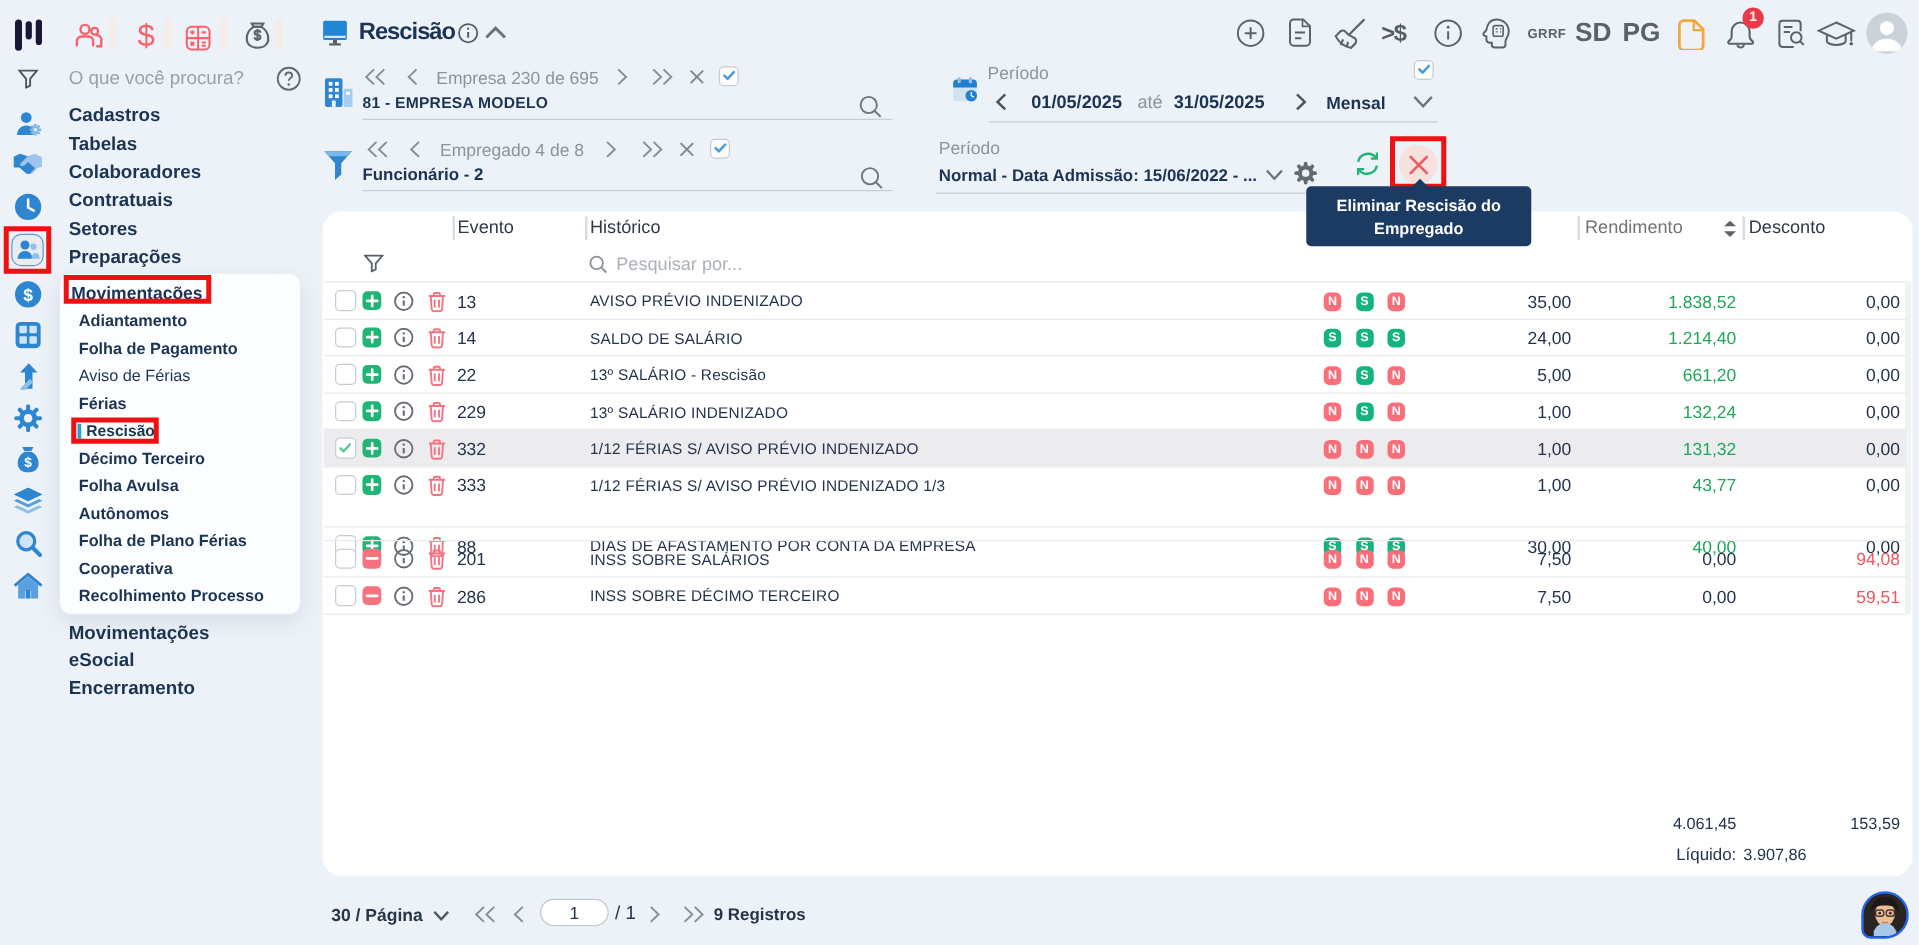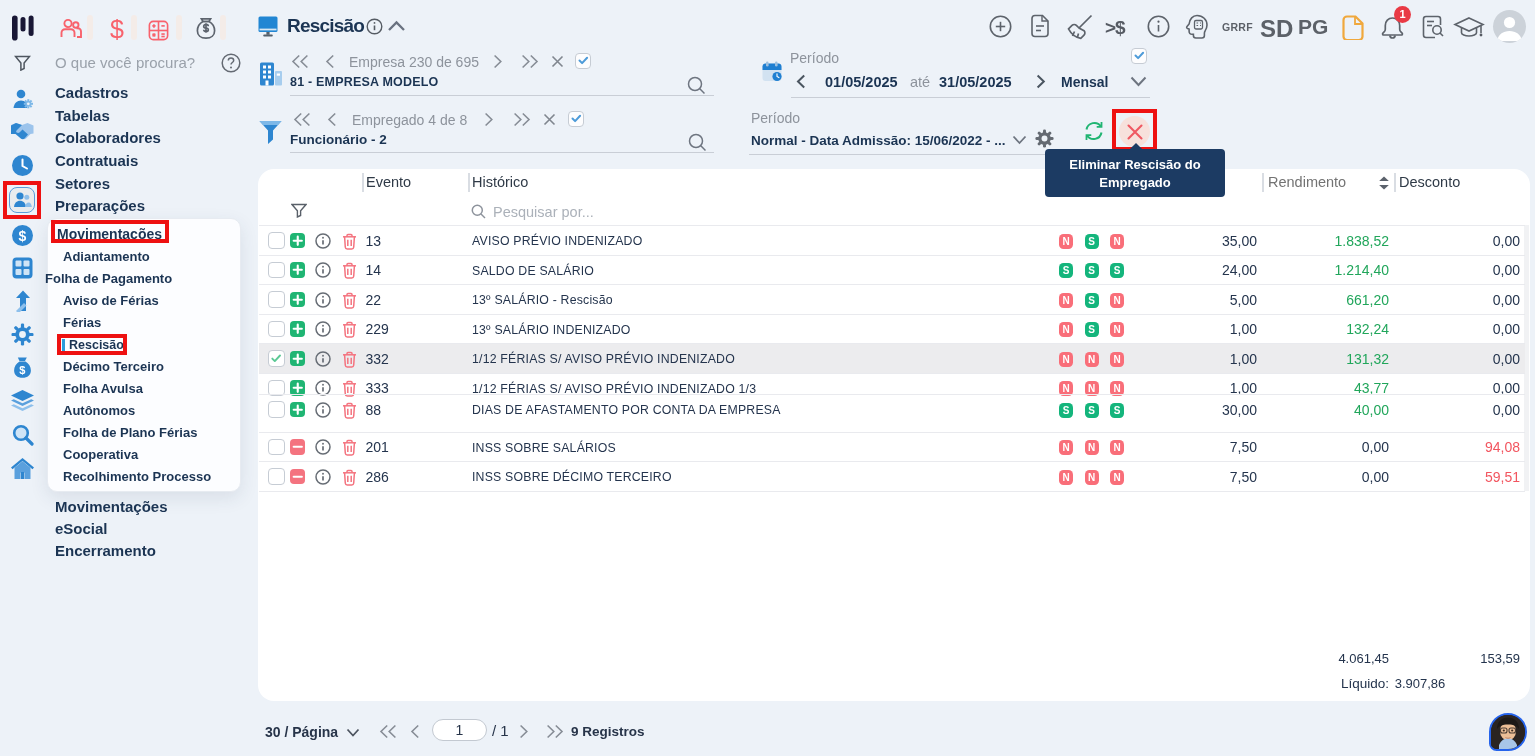--- a/index.html
+++ b/index.html
@@ -103,21 +103,21 @@
   <circle cx="11.5" cy="11.5" r="10.2"></circle>
   <line x1="11.5" y1="10" x2="11.5" y2="16.5"></line>
   <circle cx="11.5" cy="6.7" r="1.1" fill="#565b63" stroke="none"></circle>
 </svg>
 <svg class="a" style="left:1184px;top:13px" width="27" height="28" viewBox="0 0 27 28" fill="none" stroke="#5d636b" stroke-width="1.6">
   <path d="M13 2.5c5.8 0 10 4.2 10 9.6 0 2.1-.8 4-1.8 5.6-.6.9-.8 1.6-.8 2.5v2.3c0 1.4-1.1 2.5-2.5 2.5h-6c-1.4 0-2.5-1.1-2.5-2.5v-1.3H8c-1.9 0-2.9-1-2.9-2.9v-2.2l-1.6-.6c-.9-.4-1.1-1.3-.5-2l2.1-2.5C5.6 6 8.8 2.5 13 2.5z"></path>
   <rect x="10.5" y="7.5" width="8" height="8.5" rx="1.4" stroke-width="1.3"></rect>
   <path d="M12.5 10h1.6M16 10h1M12.5 12.5h1.6M16 12.5h1" stroke-width="1.1"></path>
 </svg>
 <div class="a" style="left:1222px;top:21px;color:#5c6168;font-size:10.5px;font-weight:700;letter-spacing:0.3px">GRRF</div>
-<div class="a" style="left:1260px;top:15px;color:#5c6168;font-size:24px;font-weight:700">SD</div>
+<div class="a" style="left:1260px;top:15px;color:#5c6168;font-size:21px;font-weight:700">SD</div>
 <div class="a" style="left:1298px;top:15px;color:#5c6168;font-size:21px;font-weight:700">PG</div>
 <svg class="a" style="left:1341px;top:14px" width="24" height="26" viewBox="0 0 24 26" fill="none" stroke="#f0a83c" stroke-width="2.2">
   <path d="M2.5 6c0-1.9 1.6-3.5 3.5-3.5h8.5l7 7v13c0 1.9-1.6 3.5-3.5 3.5H6c-1.9 0-3.5-1.6-3.5-3.5z"></path>
   <path d="M14 2.5V10h7.5" stroke-width="1.8"></path>
 </svg>
 <svg class="a" style="left:1380px;top:15px" width="25" height="26" viewBox="0 0 25 26" fill="none" stroke="#5d636b" stroke-width="1.7">
   <path d="M12.5 3c4.2 0 7.2 3.2 7.2 7.4v3.8c0 1 .4 2 1.2 2.7l1.2 1.2c.7.7.2 1.9-.8 1.9H3.7c-1 0-1.5-1.2-.8-1.9l1.2-1.2c.8-.7 1.2-1.7 1.2-2.7v-3.8C5.3 6.2 8.3 3 12.5 3z"></path>
   <path d="M9.8 20.5c.3 1.5 1.4 2.5 2.7 2.5s2.4-1 2.7-2.5"></path>
 </svg>
 <div class="a" style="left:1394px;top:6px;width:17px;height:17px;border-radius:50%;background:#e93a45;color:#fff;font-size:11px;font-weight:700;text-align:center;line-height:17px;z-index:5">1</div>
@@ -250,22 +250,22 @@
 <div class="a navy bold" style="left:55px;top:107px;font-size:15px">Tabelas</div>
 <div class="a navy bold" style="left:55px;top:129px;font-size:15px">Colaboradores</div>
 <div class="a navy bold" style="left:55px;top:152px;font-size:15px">Contratuais</div>
 <div class="a navy bold" style="left:55px;top:175px;font-size:15px">Setores</div>
 <div class="a navy bold" style="left:55px;top:197px;font-size:15px">Preparações</div>
 
 <div class="a" style="left:47px;top:218px;width:194px;height:274px;background:#fcfdff;border:1px solid #e7ebf1;border-radius:10px;box-shadow:0 6px 18px rgba(40,60,90,0.10)"></div>
 <div class="a navy bold" style="left:57px;top:226px;font-size:14px;z-index:2">Movimentações</div>
 <div class="redbox" style="left:51px;top:220px;width:118px;height:23px"></div>
 <div class="a navy" style="left:63px;top:249px;font-size:13px;font-weight:600;z-index:2">Adiantamento</div>
-<div class="a navy" style="left:45px;top:271px;font-size:13px;font-weight:600;z-index:2">Folha de Pagamento</div>
-<div class="a navy" style="left:63px;top:293px;font-size:13px;font-weight:700;z-index:2">Aviso de Férias</div>
+<div class="a navy" style="left:63px;top:271px;font-size:13px;font-weight:600;z-index:2">Folha de Pagamento</div>
+<div class="a navy" style="left:63px;top:293px;font-size:13px;font-weight:400;z-index:2">Aviso de Férias</div>
 <div class="a navy" style="left:63px;top:315px;font-size:13px;font-weight:600;z-index:2">Férias</div>
 <div class="a" style="left:62px;top:339px;width:3px;height:12px;background:#2d9cdb;z-index:2"></div>
 <div class="a navy" style="left:69px;top:338px;font-size:12.5px;font-weight:600;z-index:2">Rescisão</div>
 <div class="redbox" style="left:57px;top:334px;width:70px;height:21px"></div>
 <div class="a navy" style="left:63px;top:359px;font-size:13px;font-weight:600;z-index:2">Décimo Terceiro</div>
 <div class="a navy" style="left:63px;top:381px;font-size:13px;font-weight:600;z-index:2">Folha Avulsa</div>
 <div class="a navy" style="left:63px;top:403px;font-size:13px;font-weight:600;z-index:2">Autônomos</div>
 <div class="a navy" style="left:63px;top:425px;font-size:13px;font-weight:600;z-index:2">Folha de Plano Férias</div>
 <div class="a navy" style="left:63px;top:447px;font-size:13px;font-weight:600;z-index:2">Cooperativa</div>
 <div class="a navy" style="left:63px;top:469px;font-size:13px;font-weight:600;z-index:2">Recolhimento Processo</div>
@@ -597,21 +597,21 @@
     </svg>
 <div class="num">333</div>
 <div class="hist">1/12 FÉRIAS S/ AVISO PRÉVIO INDENIZADO 1/3</div>
 <div class="bdg p1 bN">N</div>
 <div class="bdg p2 bN">N</div>
 <div class="bdg p3 bN">N</div>
 <div class="qty">1,00</div>
 <div class="ren">43,77</div>
 <div class="des">0,00</div>
 </div>
-<div class="row" style="top:394px;">
+<div class="row" style="top:421px;">
 <div class="cb"></div>
 <div class="pm" style="background:#1fb573">
       <svg width="15.5" height="15.5" viewBox="0 0 16 16">
         <path d="M8 3.8v8.4M3.8 8h8.4" stroke="#fff" stroke-width="2.2" stroke-linecap="round"></path>
       </svg>
     </div>
 <svg class="ic" style="left:56.5px;top:6.8px" width="16" height="16" viewBox="0 0 16 16" fill="none" stroke="#676d75" stroke-width="1.5">
       <circle cx="8" cy="8" r="7"></circle>
       <line x1="8" y1="7.3" x2="8" y2="11.6" stroke-width="1.7"></line>
       <circle cx="8" cy="4.7" r="0.95" fill="#676d75" stroke="none"></circle>

